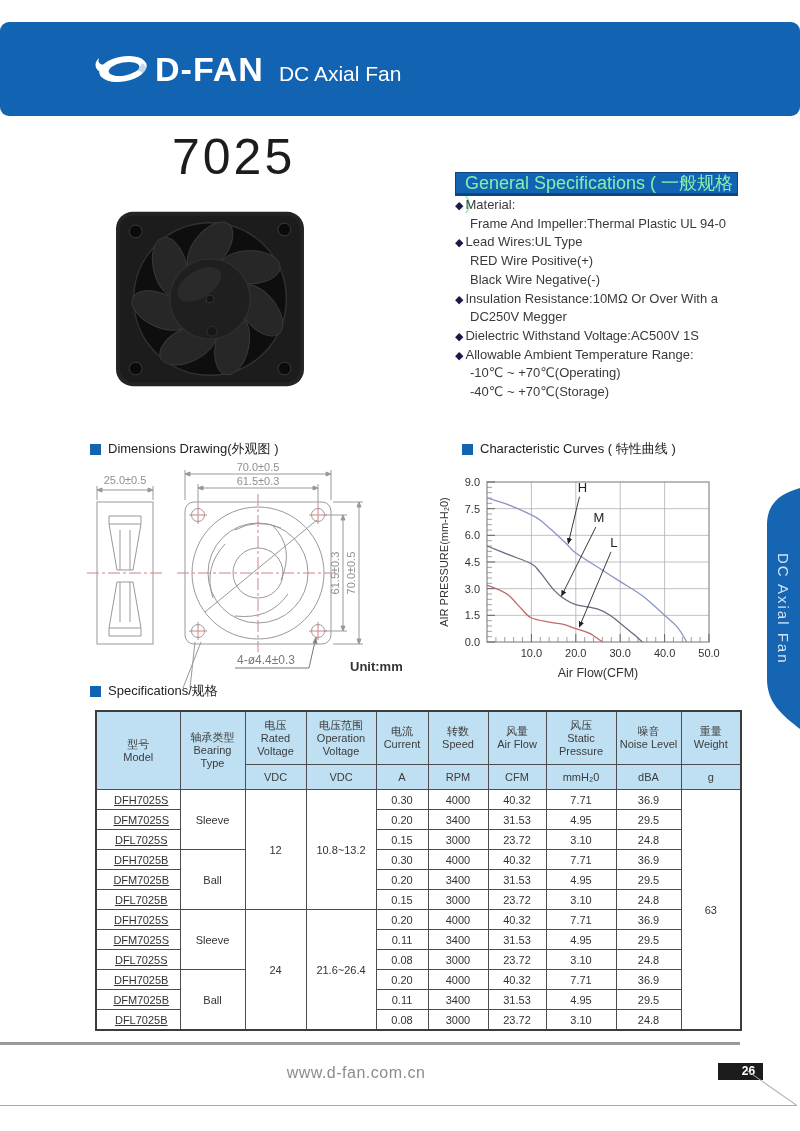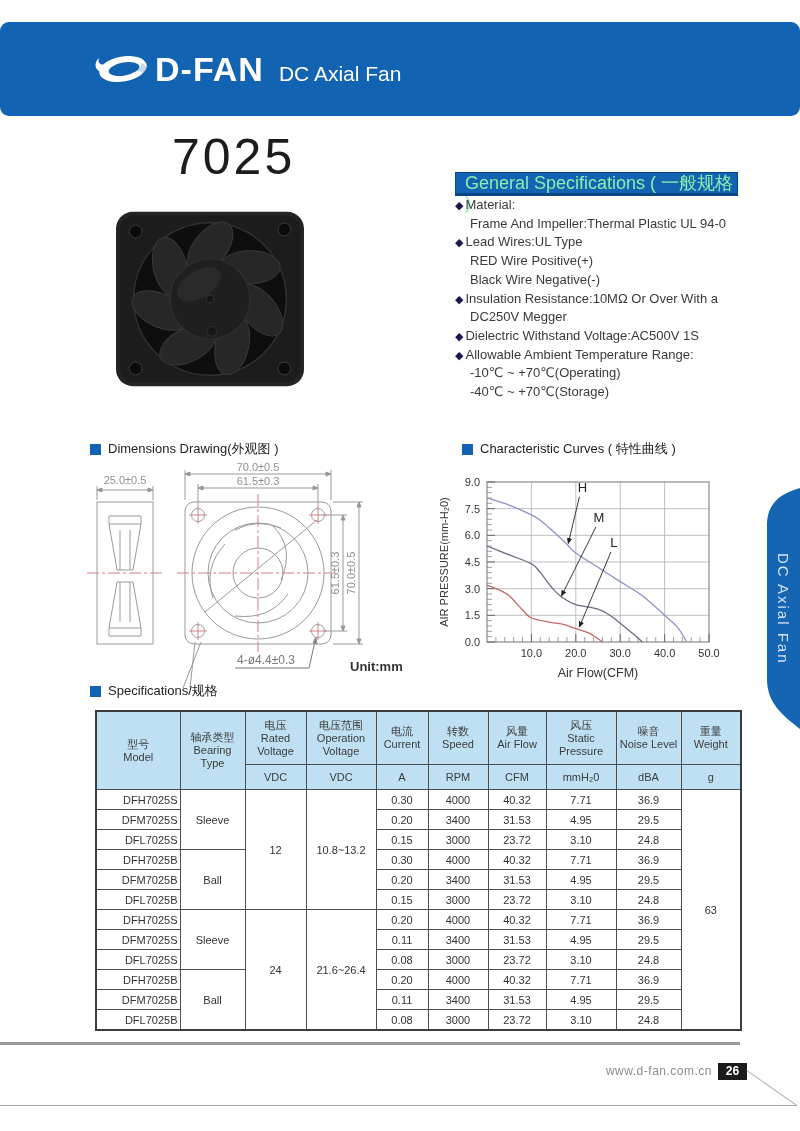--- a/index.html
+++ b/index.html
@@ -37,28 +37,28 @@
       writing-mode:vertical-rl;text-align:center;color:#cfe2f5;font-size:15px;letter-spacing:2px;}
   
   .spec-table{position:absolute;left:95px;top:710px;border-collapse:collapse;
               font-size:11px;color:#333;}
   .spec-table td,.spec-table th{border:1px solid #4d4d4d;text-align:center;font-weight:normal;
               padding:0 2px;}
   .spec-table th{background:#bfe0f2;color:#3c3c3c;}
   .spec-table .hd-main th{height:52px;line-height:13px;}
   .spec-table .hd-unit th{height:24px;}
   .spec-table tbody td{height:19px;background:#fff;}
-  .spec-table td.model{text-align:right;padding-left:8px;}
+  .spec-table td.model{text-align:center;padding-left:8px;text-decoration:underline;}
   .spec-table{border:2px solid #3c3c3c;}
   
   .f-rule1{position:absolute;left:0;top:1042px;width:740px;height:3px;background:#9a9a9a;}
-  .f-site{position:absolute;left:0;top:1064px;width:712px;text-align:right;
-          font-size:12px;color:#8c8c8c;letter-spacing:0.5px;}
+  .f-site{position:absolute;left:0;top:1064px;width:712px;text-align:center;
+          font-size:16px;color:#8c8c8c;letter-spacing:0.5px;}
   .f-pagebox{position:absolute;left:718px;top:1063px;width:29px;height:17px;background:#1c1c1c;
-          color:#fff;font-size:12px;font-weight:bold;text-align:center;line-height:17px;}
+          color:#fff;font-size:12px;font-weight:bold;text-align:center;line-height:17px;padding-left:16px;}
   .f-diag{position:absolute;left:747px;top:1070px;width:61px;height:1px;background:#aaa;
           transform-origin:0 0;transform:rotate(35deg);}
   .f-rule2{position:absolute;left:0;top:1105px;width:797px;height:1px;background:#aaa;}
 </style>
 </head>
 <body>
 
 <div class="page">
 
   <div class="banner">

